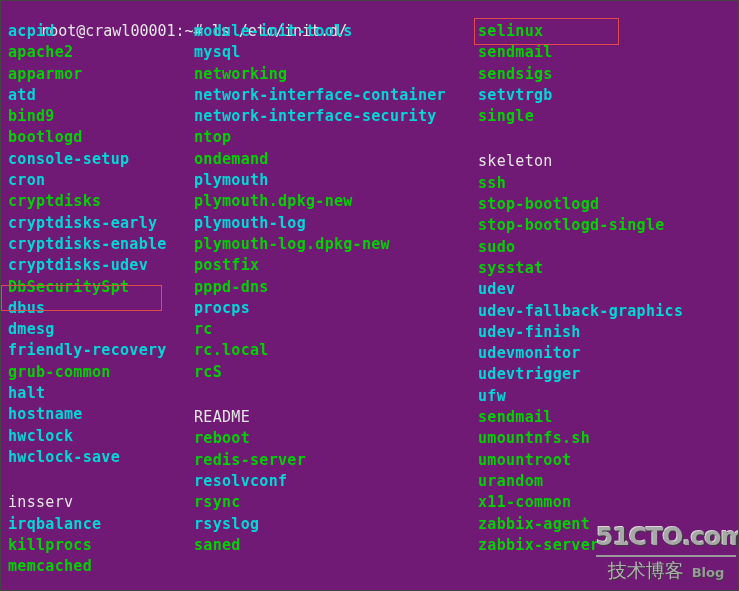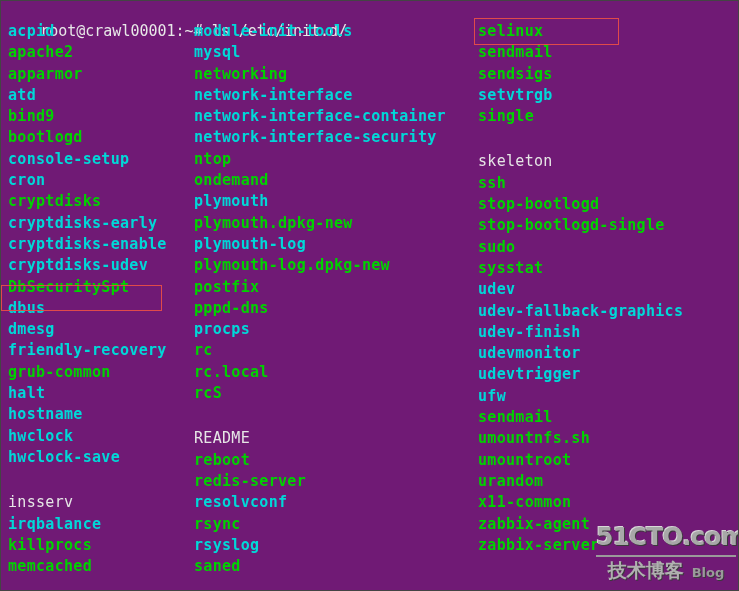--- a/index.html
+++ b/index.html
@@ -89,21 +89,21 @@
   #wm-sub-row {
     display: flex;
     align-items: flex-end;
     justify-content: center;
     gap: 8px;
     margin-top: 3px;
   }
   #wm-cn {
     font-family: "DejaVu Sans", "Liberation Sans", sans-serif;
     font-size: 19px;
-    font-weight: bold;
+    font-weight: normal;
     color: #b0b0b0;
     line-height: 20px;
     text-shadow: 1px 1px 0 #3a3a3a;
   }
   #wm-blog {
     font-family: "DejaVu Sans", "Liberation Sans", sans-serif;
     font-size: 13px;
     font-weight: bold;
     color: #9a9a9a;
     line-height: 15px;
@@ -143,21 +143,20 @@
       <div class="entry c-link">hwclock-save</div>
       <div class="entry c-file">insserv</div>
       <div class="entry c-link">irqbalance</div>
       <div class="entry c-exec">killprocs</div>
       <div class="entry c-exec">memcached</div>
     </div>
   <div class="column" id="col-2">
       <div class="entry c-link">module-init-tools</div>
       <div class="entry c-link">mysql</div>
       <div class="entry c-exec">networking</div>
-      <div class="entry c-link">network-interface</div>
       <div class="entry c-link">network-interface-container</div>
       <div class="entry c-link">network-interface-security</div>
       <div class="entry c-exec">ntop</div>
       <div class="entry c-exec">ondemand</div>
       <div class="entry c-link">plymouth</div>
       <div class="entry c-exec">plymouth.dpkg-new</div>
       <div class="entry c-link">plymouth-log</div>
       <div class="entry c-exec">plymouth-log.dpkg-new</div>
       <div class="entry c-exec">postfix</div>
       <div class="entry c-exec">pppd-dns</div>

